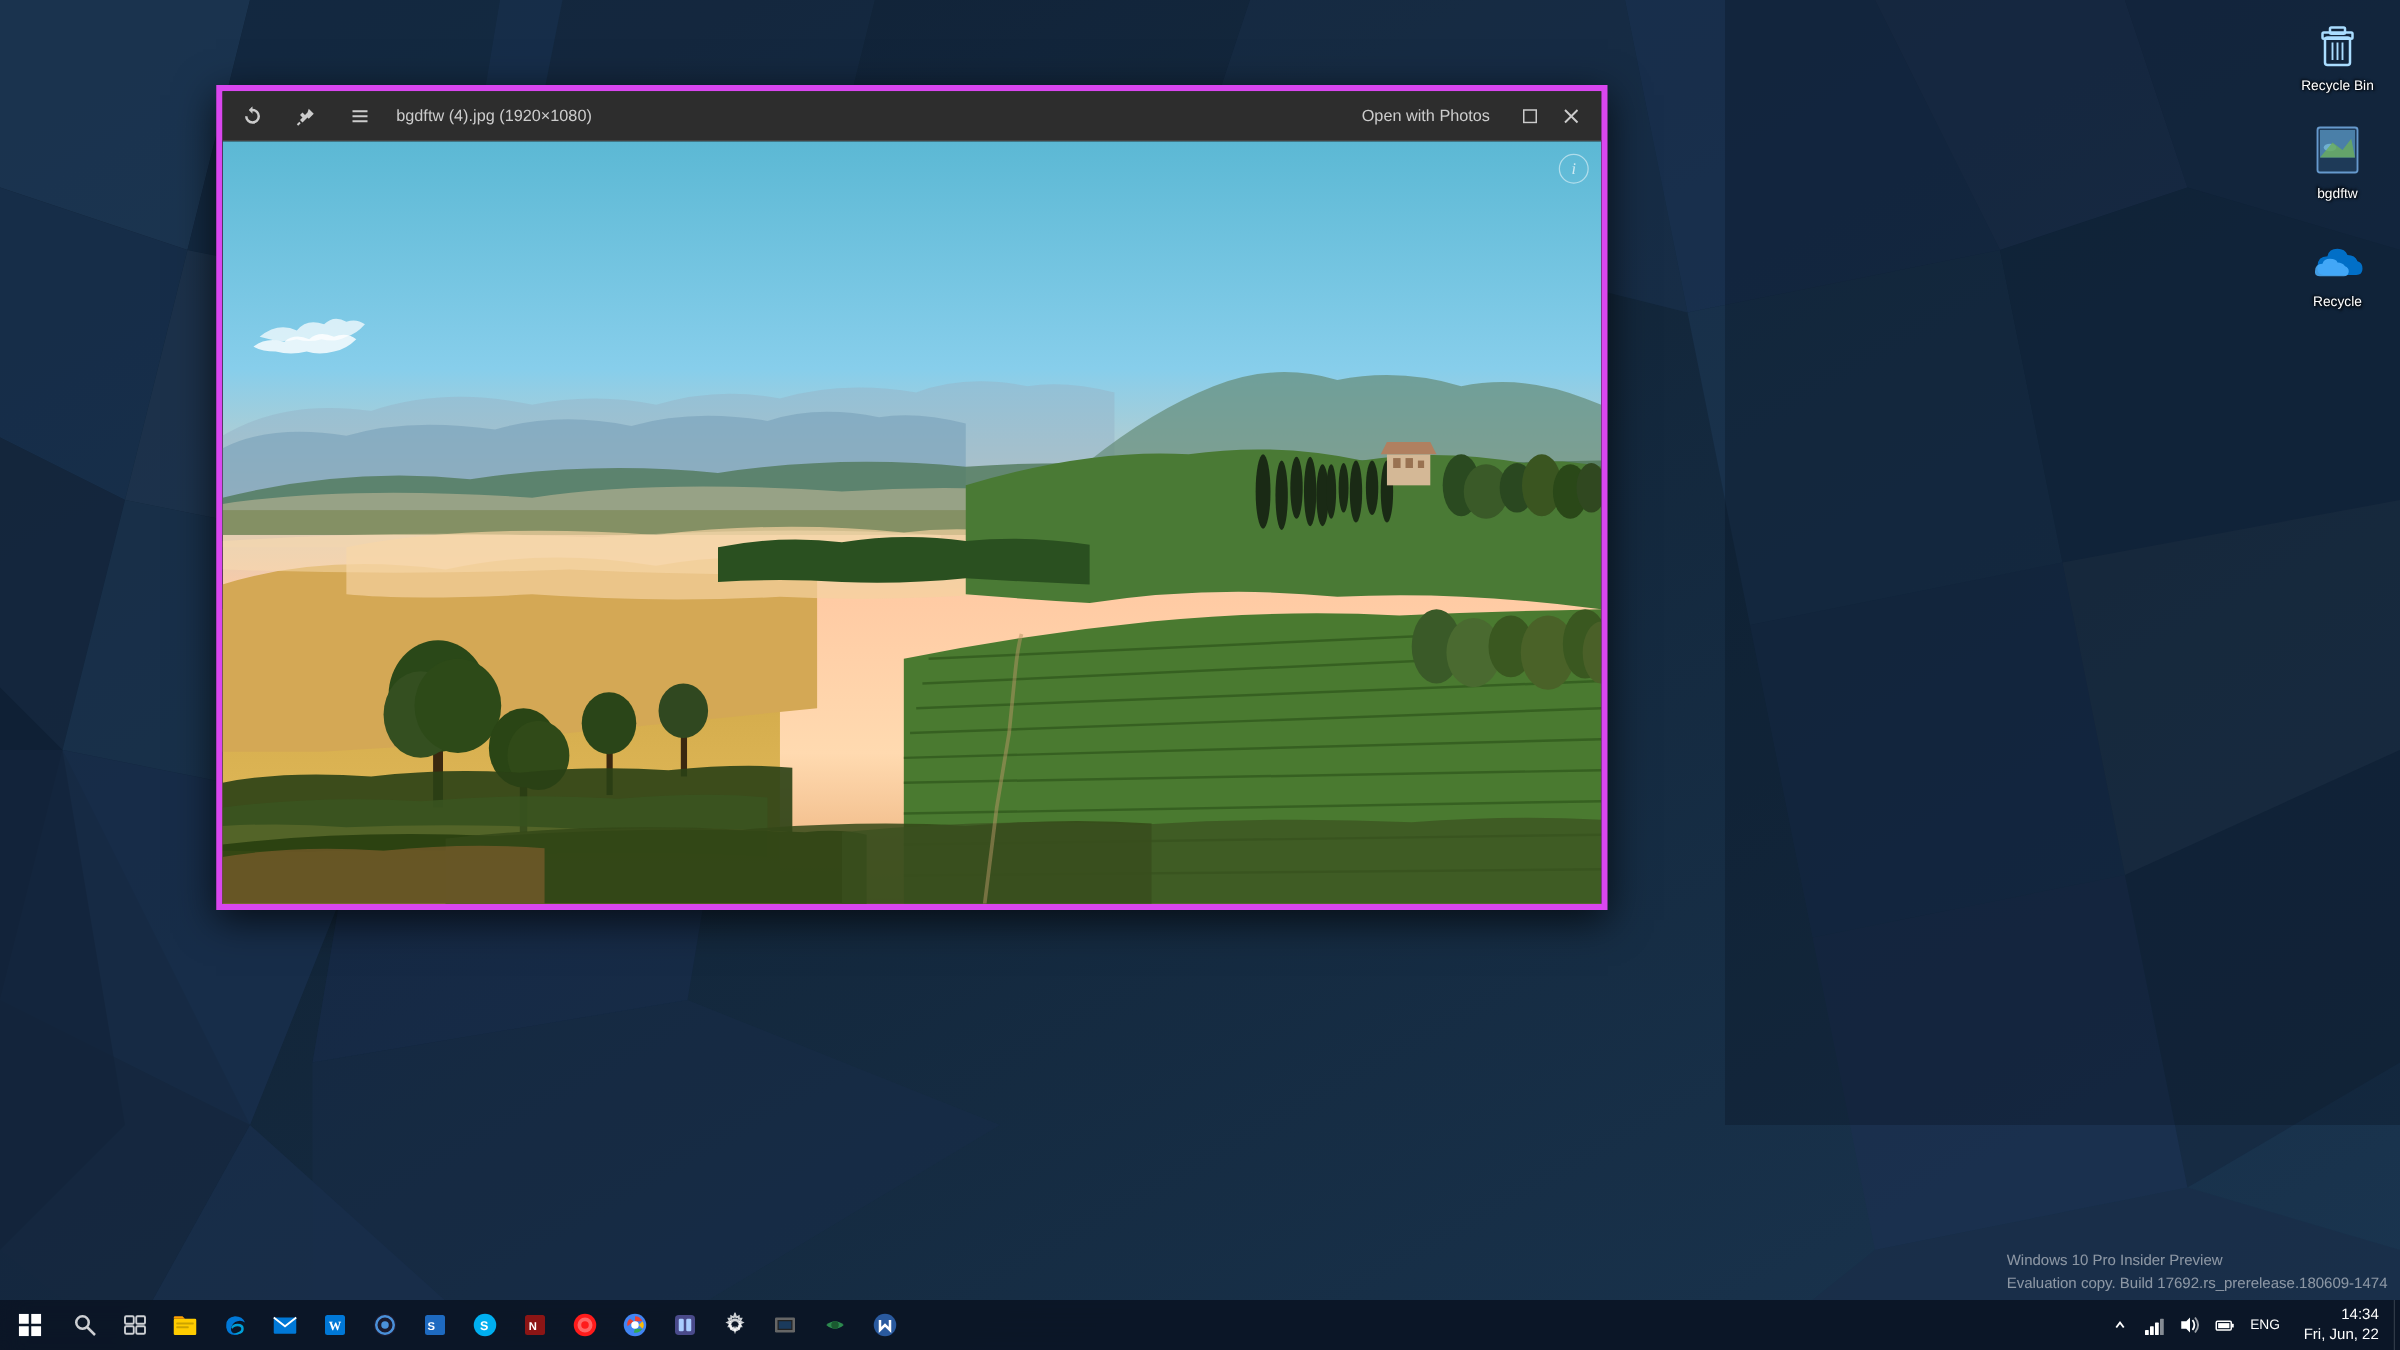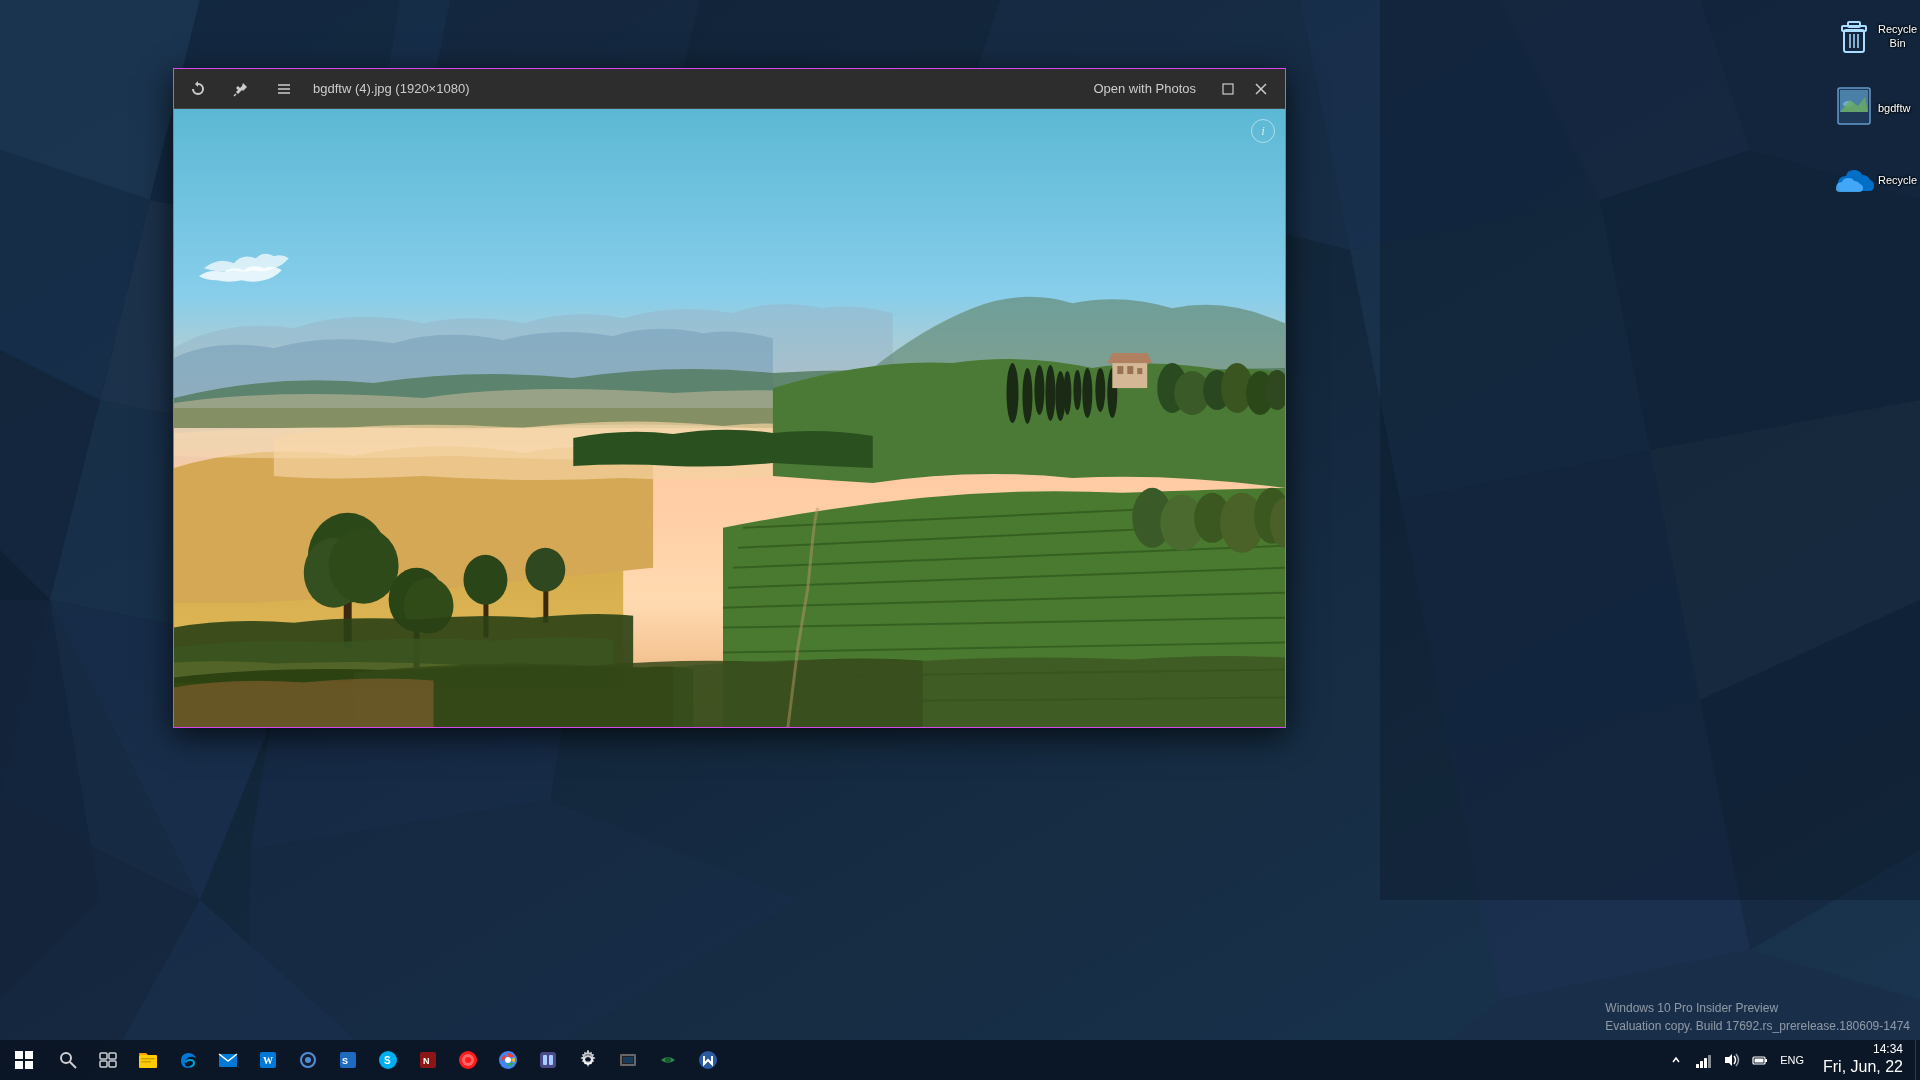--- a/index.html
+++ b/index.html
@@ -38,20 +38,21 @@
       width: 100px;
       display: flex;
       flex-direction: column;
       align-items: center;
       padding-top: 5px;
       gap: 10px;
     }
 
     .desktop-icon {
       display: flex;
+      flex-direction: column;
       align-items: center;
       width: 90px;
       padding: 5px;
       cursor: pointer;
       border-radius: 3px;
       color: white;
       text-shadow: 1px 1px 2px rgba(0,0,0,0.8);
     }
 
     .desktop-icon-img {
@@ -72,21 +73,21 @@
     }
 
     
     .photo-viewer {
       position: absolute;
       top: 68px;
       left: 173px;
       width: 1113px;
       height: 660px;
       background: #222;
-      border: 1px solid #d946ef;
+      border: 5px solid #d946ef;
       box-shadow: 0 8px 30px rgba(0,0,0,0.7);
     }
 
     .photo-viewer-titlebar {
       height: 40px;
       background: #2d2d2d;
       display: flex;
       align-items: center;
       padding: 0 10px;
       justify-content: space-between;
@@ -246,21 +247,21 @@
       min-width: 70px;
     }
 
     .clock-time {
       font-size: 12px;
       color: white;
       line-height: 1.3;
     }
 
     .clock-date {
-      font-size: 16px;
+      font-size: 12px;
       color: white;
       line-height: 1.3;
     }
 
     
     .build-watermark {
       position: absolute;
       bottom: 45px;
       right: 10px;
       text-align: left;

